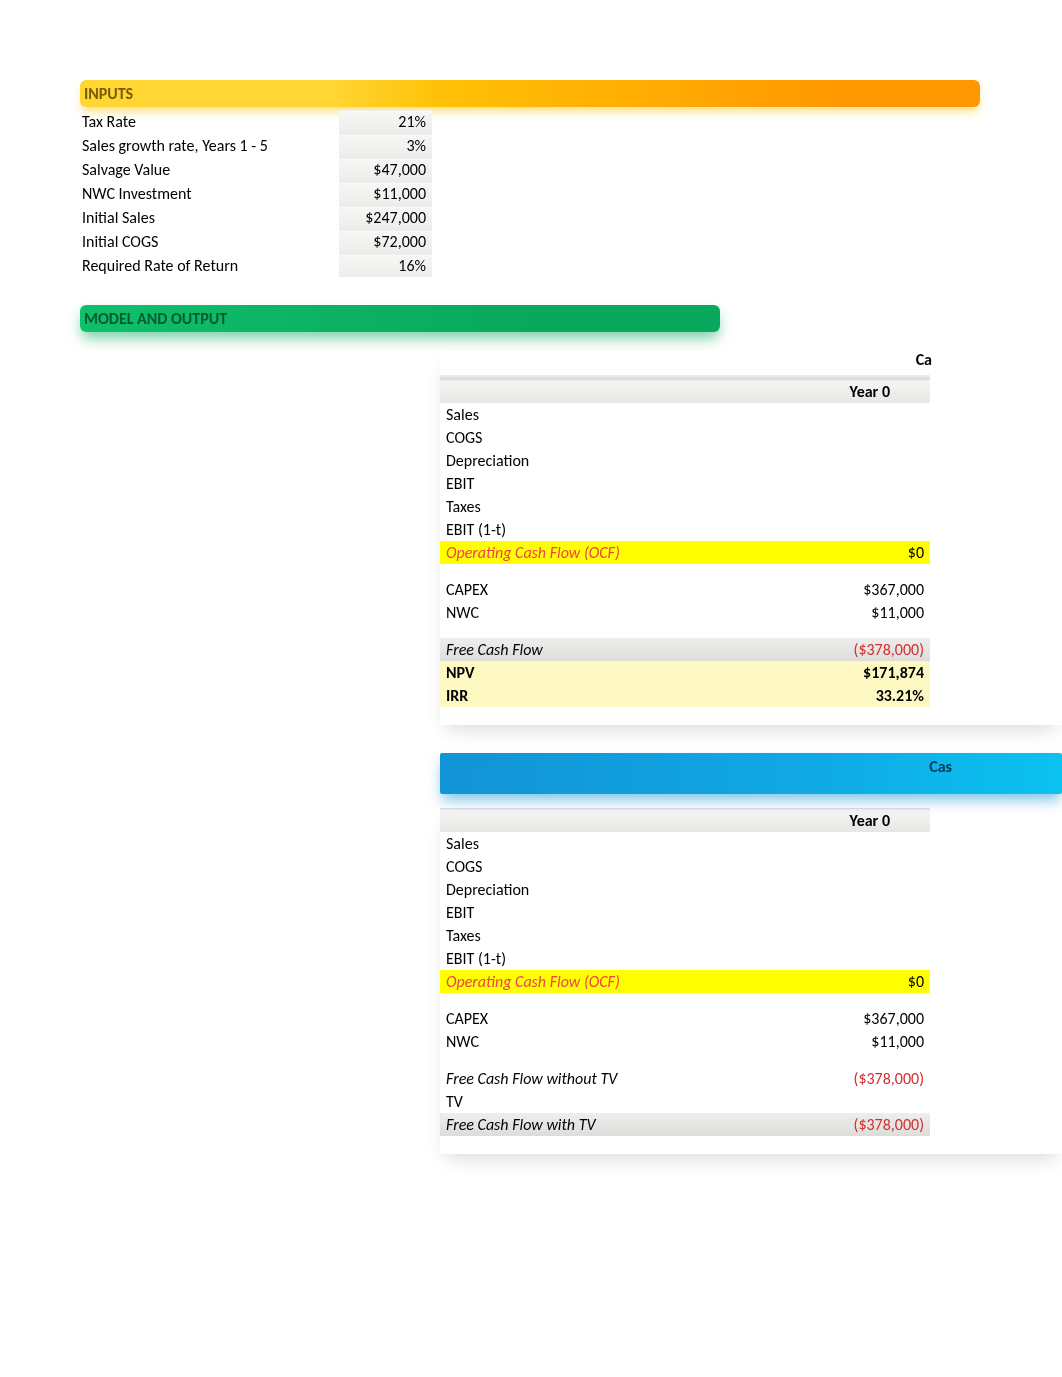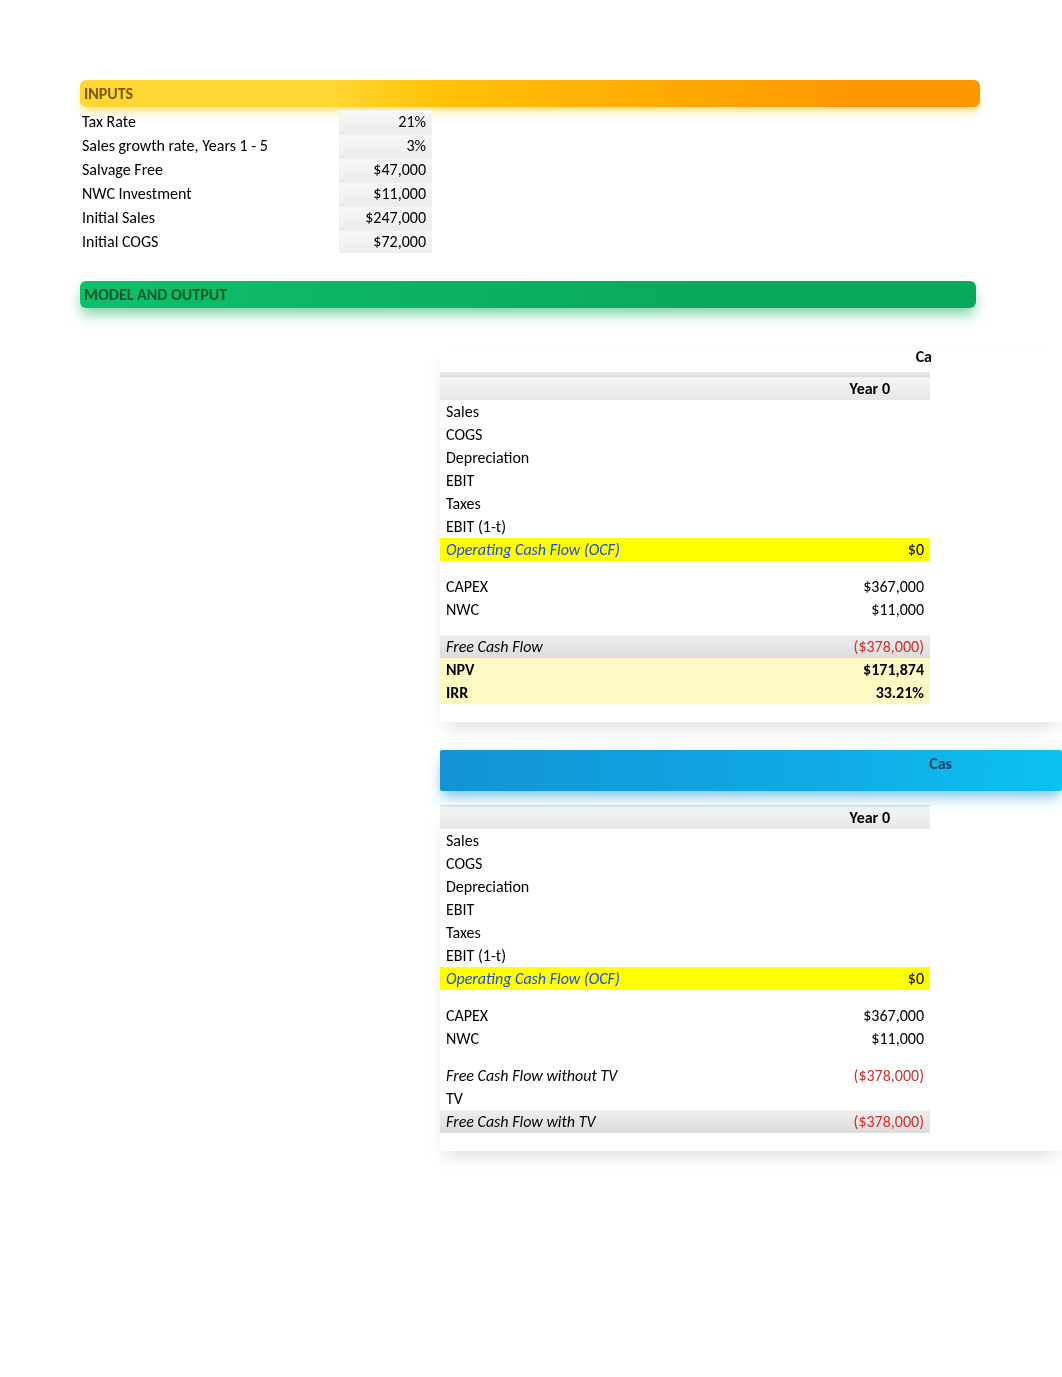--- a/index.html
+++ b/index.html
@@ -26,23 +26,23 @@
   .inputs-header {
     color: #7a5c00;
     background: linear-gradient(to right, #ffd633 0%, #ffd633 28%, #ffc107 40%, #ff9800 85%, #ff9800 100%);
     box-shadow: 0 6px 10px -2px rgba(255,193,7,0.55);
     width: 900px;
   }
   .model-header {
     color: #005c2e;
     background: linear-gradient(to right, #0fbf6b 0%, #0aa85c 70%, #0aa85c 100%);
     box-shadow: 0 8px 14px -2px rgba(10,168,92,0.55);
-    width: 896px;
+    width: 640px;
     margin-top: 28px;
-    margin-bottom: 39px;
+    margin-bottom: 18px;
   }
 
   table.inputs {
     border-collapse: collapse;
     width: 352px;
   }
   table.inputs td {
     padding: 2px 6px 2px 2px;
     vertical-align: middle;
   }
@@ -83,21 +83,21 @@
     background: linear-gradient(to bottom, #f5f5f3 0%, #e6e6e4 100%);
     font-weight: bold;
     border-top: 1px solid #ddd;
   }
   .year-row td.v { padding-right: 40px; text-align: right; }
 
   .ocf-row td {
     background: #ffff00;
     font-style: italic;
   }
-  .ocf-row td.lbl { font-weight: normal; color: #1d4ed8; }
+  .ocf-row td.lbl { font-weight: normal; color: #ef4444; }
   .ocf-row td.v { color: #000; font-style: normal; }
 
   .green-strong td {
     background: #fef9c3;
     font-weight: bold;
   }
 
   .italic td.lbl { font-style: italic; }
   .neg { color: #d32f2f; }
 
@@ -139,34 +139,38 @@
     <tbody>
         <tr>
           <td class="lbl">Tax Rate</td>
           <td class="val">21%</td>
         </tr>
     <tr>
           <td class="lbl">Sales growth rate, Years 1 - 5</td>
           <td class="val">3%</td>
         </tr>
     <tr>
-          <td class="lbl">Salvage Free</td>
+          <td class="lbl">Salvage Value</td>
           <td class="val">$47,000</td>
         </tr>
     <tr>
           <td class="lbl">NWC Investment</td>
           <td class="val">$11,000</td>
         </tr>
     <tr>
           <td class="lbl">Initial Sales</td>
           <td class="val">$247,000</td>
         </tr>
     <tr>
           <td class="lbl">Initial COGS</td>
           <td class="val">$72,000</td>
+        </tr>
+    <tr>
+          <td class="lbl">Required Rate of Return</td>
+          <td class="val">16%</td>
         </tr>
   </tbody>
     </table>
 
   <div class="header-bar model-header">
     <span>MODEL AND OUTPUT</span>
   </div>
 
   <div class="right-area shadow-block">
     <div class="truncated-title">Ca</div>

